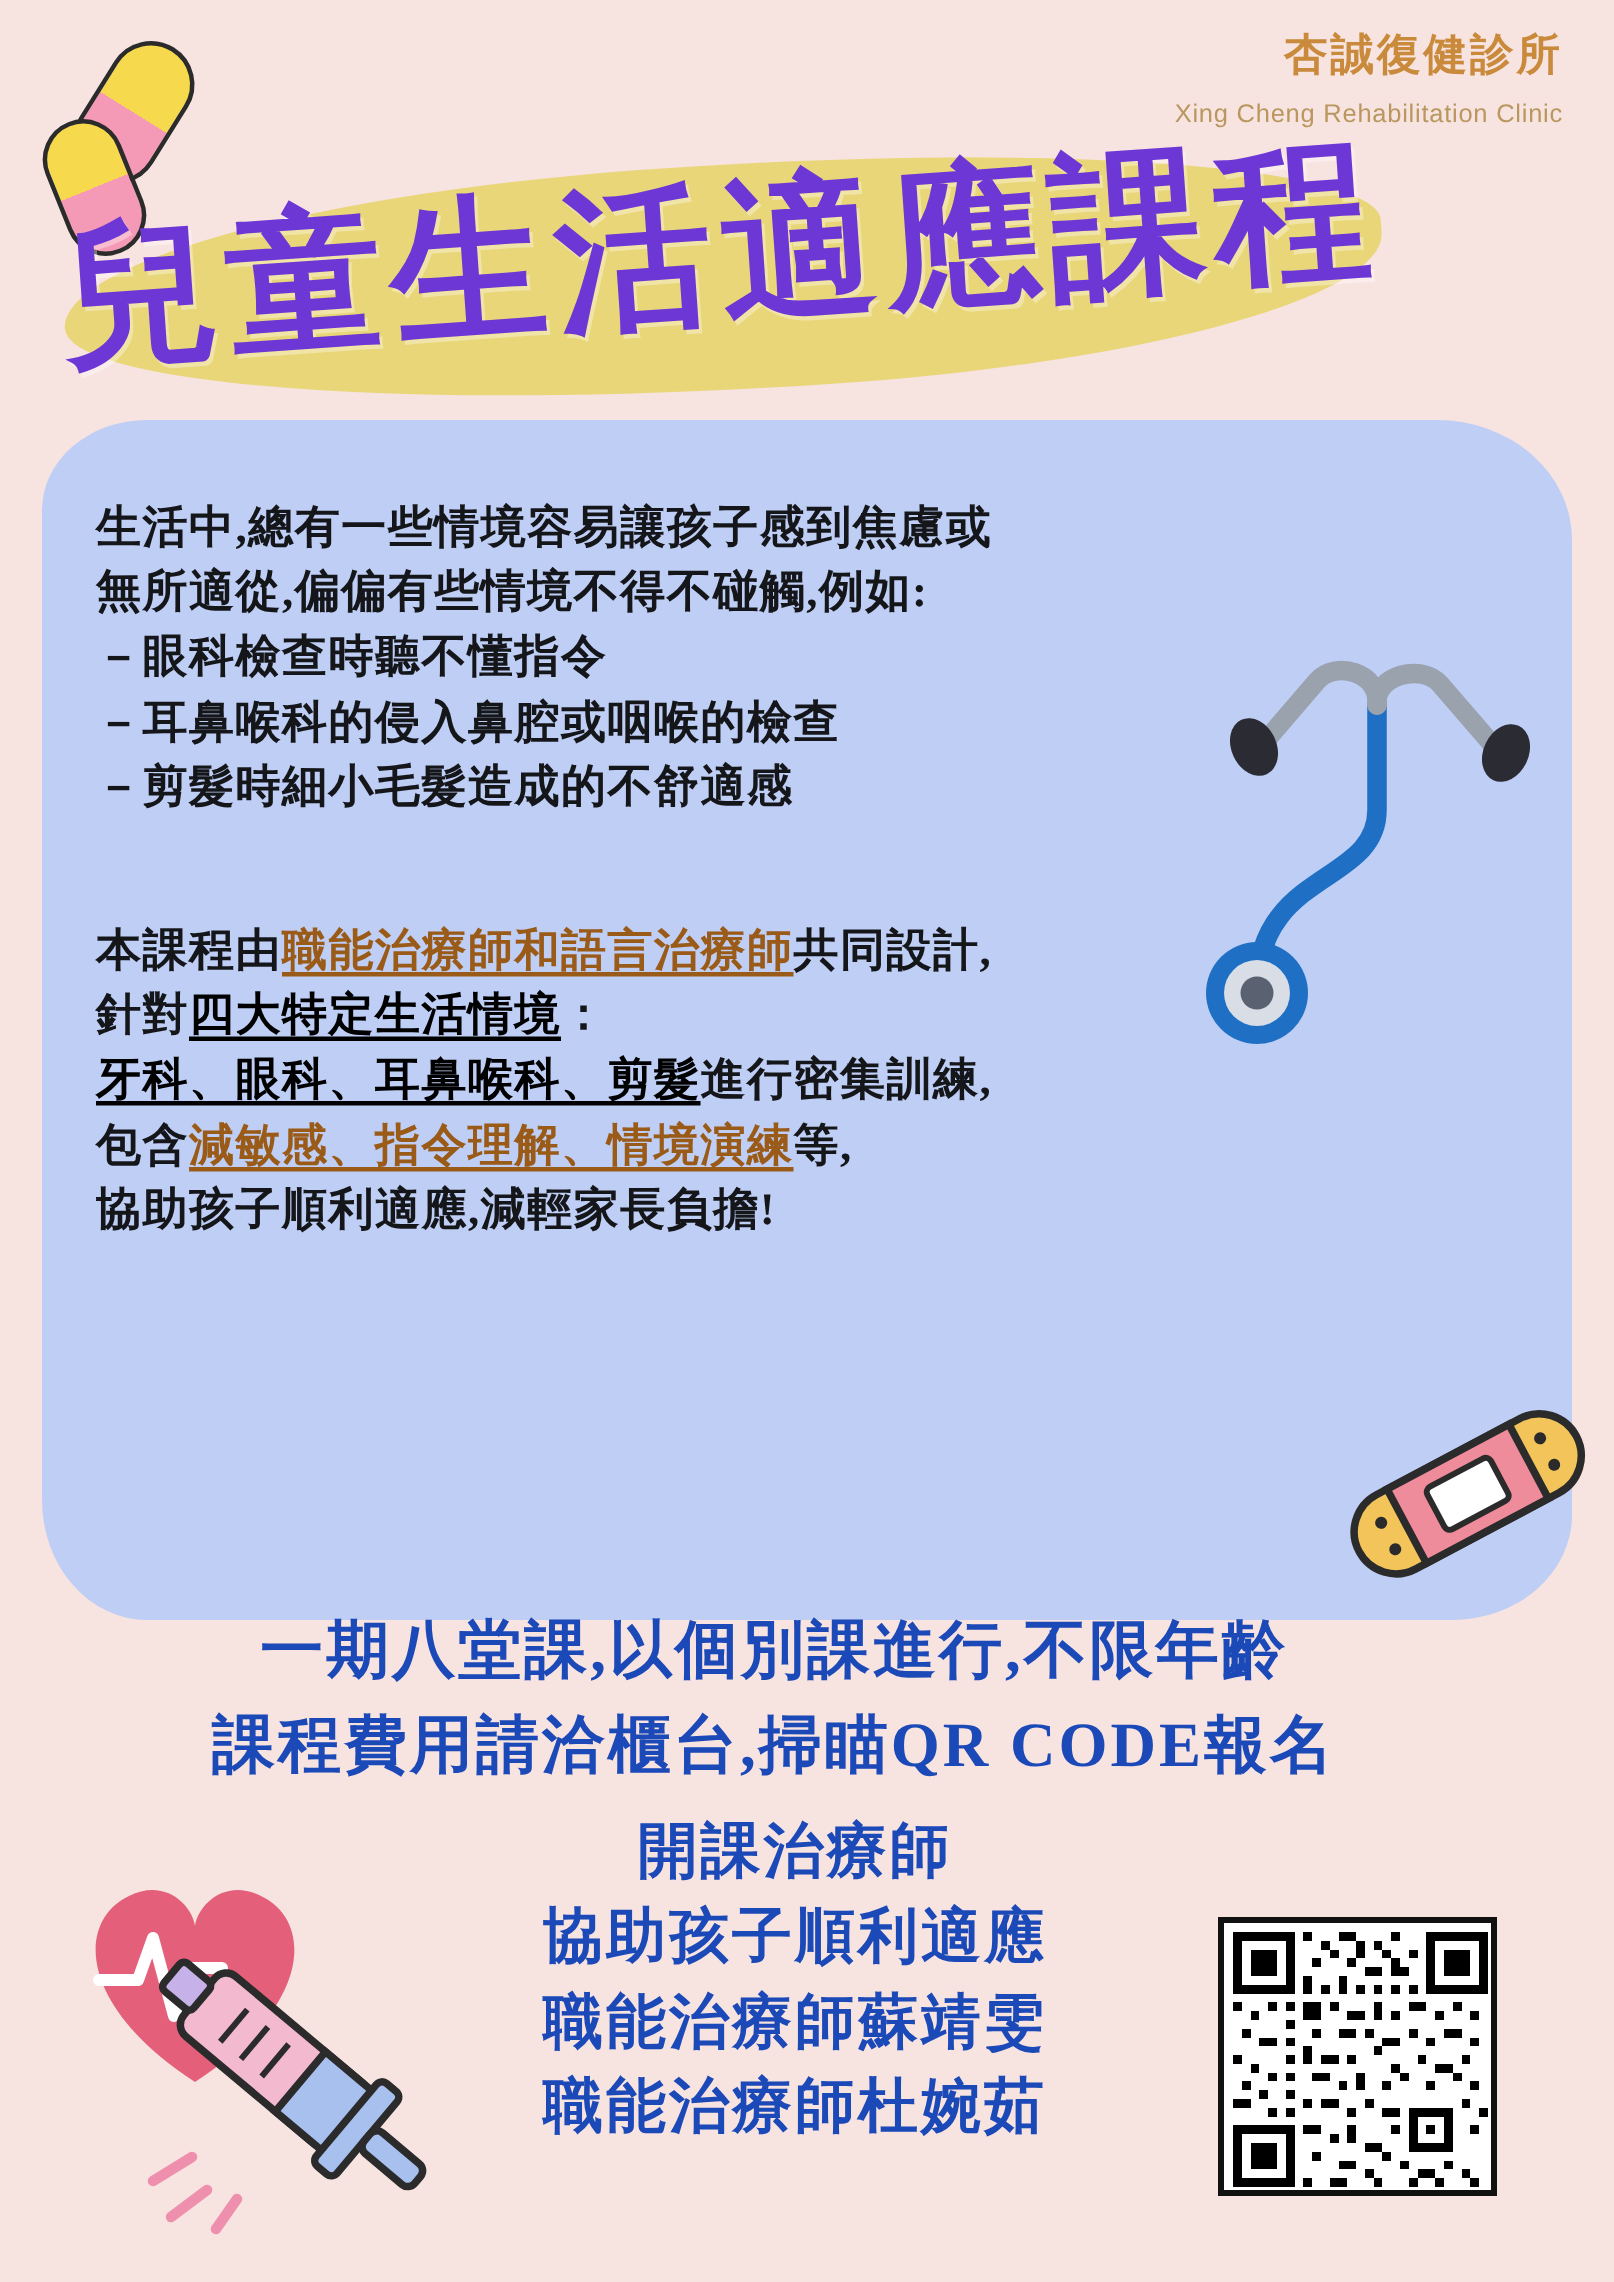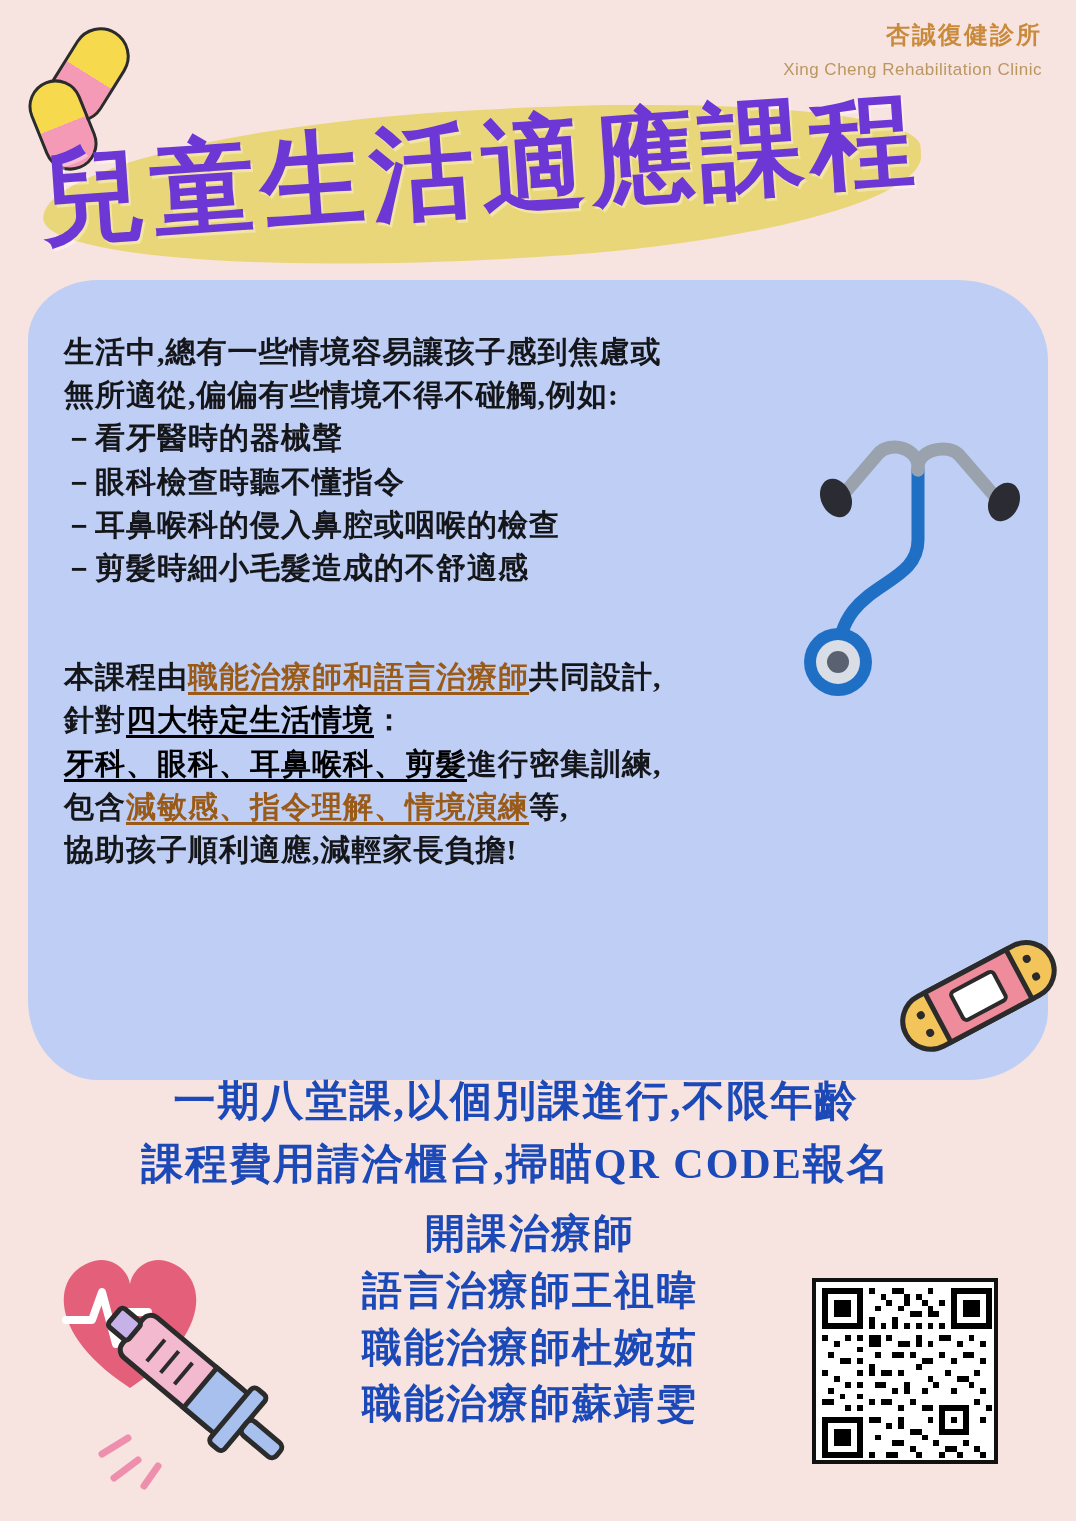--- a/index.html
+++ b/index.html
@@ -17,21 +17,21 @@
 
   
   .clinic-logo {
     position: absolute;
     top: 22px;
     right: 34px;
     text-align: right;
     line-height: 1.1;
   }
   .clinic-logo .cn {
-    font-size: 24px;
+    font-size: 29px;
     font-weight: bold;
     color: #c98a3c;
     letter-spacing: 2px;
     font-family: "Liberation Serif", serif;
   }
   .clinic-logo .en {
     font-size: 17px;
     color: #b9975f;
     letter-spacing: 0.5px;
     margin-top: 13px;
@@ -210,21 +210,20 @@
 <div class="pill pill-b"></div>
 
 <div class="title-swoosh"></div>
 <div class="poster-title">兒童生活適應課程</div>
 
 <div class="body-blob"></div>
 
 <div class="body-text">
   <div>生活中,總有一些情境容易讓孩子感到焦慮或</div>
   <div>無所適從,偏偏有些情境不得不碰觸,例如:</div>
-  <div>－看牙醫時的器械聲</div>
   <div>－眼科檢查時聽不懂指令</div>
   <div>－耳鼻喉科的侵入鼻腔或咽喉的檢查</div>
   <div>－剪髮時細小毛髮造成的不舒適感</div>
 
   <div class="para2">
     <span>本課程由</span><span class="u-brown">職能治療師和語言治療師</span><span>共同設計,</span>
   </div>
   <div>
     <span>針對</span><span class="u-blue">四大特定生活情境</span><span>：</span>
   </div>
@@ -283,23 +282,23 @@
   </g>
   <g stroke="#ef8fae" stroke-width="7" stroke-linecap="round">
     <line x1="22" y1="166" x2="48" y2="150"></line>
     <line x1="34" y1="190" x2="58" y2="172"></line>
     <line x1="64" y1="198" x2="78" y2="178"></line>
   </g>
 </svg>
 
 <div class="therapists">
   <div>開課治療師</div>
-  <div>語言治療師王祖暐</div>
+  <div>協助孩子順利適應</div>
+  <div>職能治療師蘇靖雯</div>
   <div>職能治療師杜婉茹</div>
-  <div>職能治療師蘇靖雯</div>
 </div>
 
 <div class="qr-box">
   <svg viewBox="0 0 29 29" width="170" height="170" shape-rendering="crispEdges">
     <rect width="29" height="29" fill="#fff"></rect>
     <g fill="#000">
 
       <rect x="0" y="0" width="7" height="1"></rect>
         <rect x="0" y="6" width="7" height="1"></rect>
       <rect x="0" y="0" width="1" height="7"></rect>

